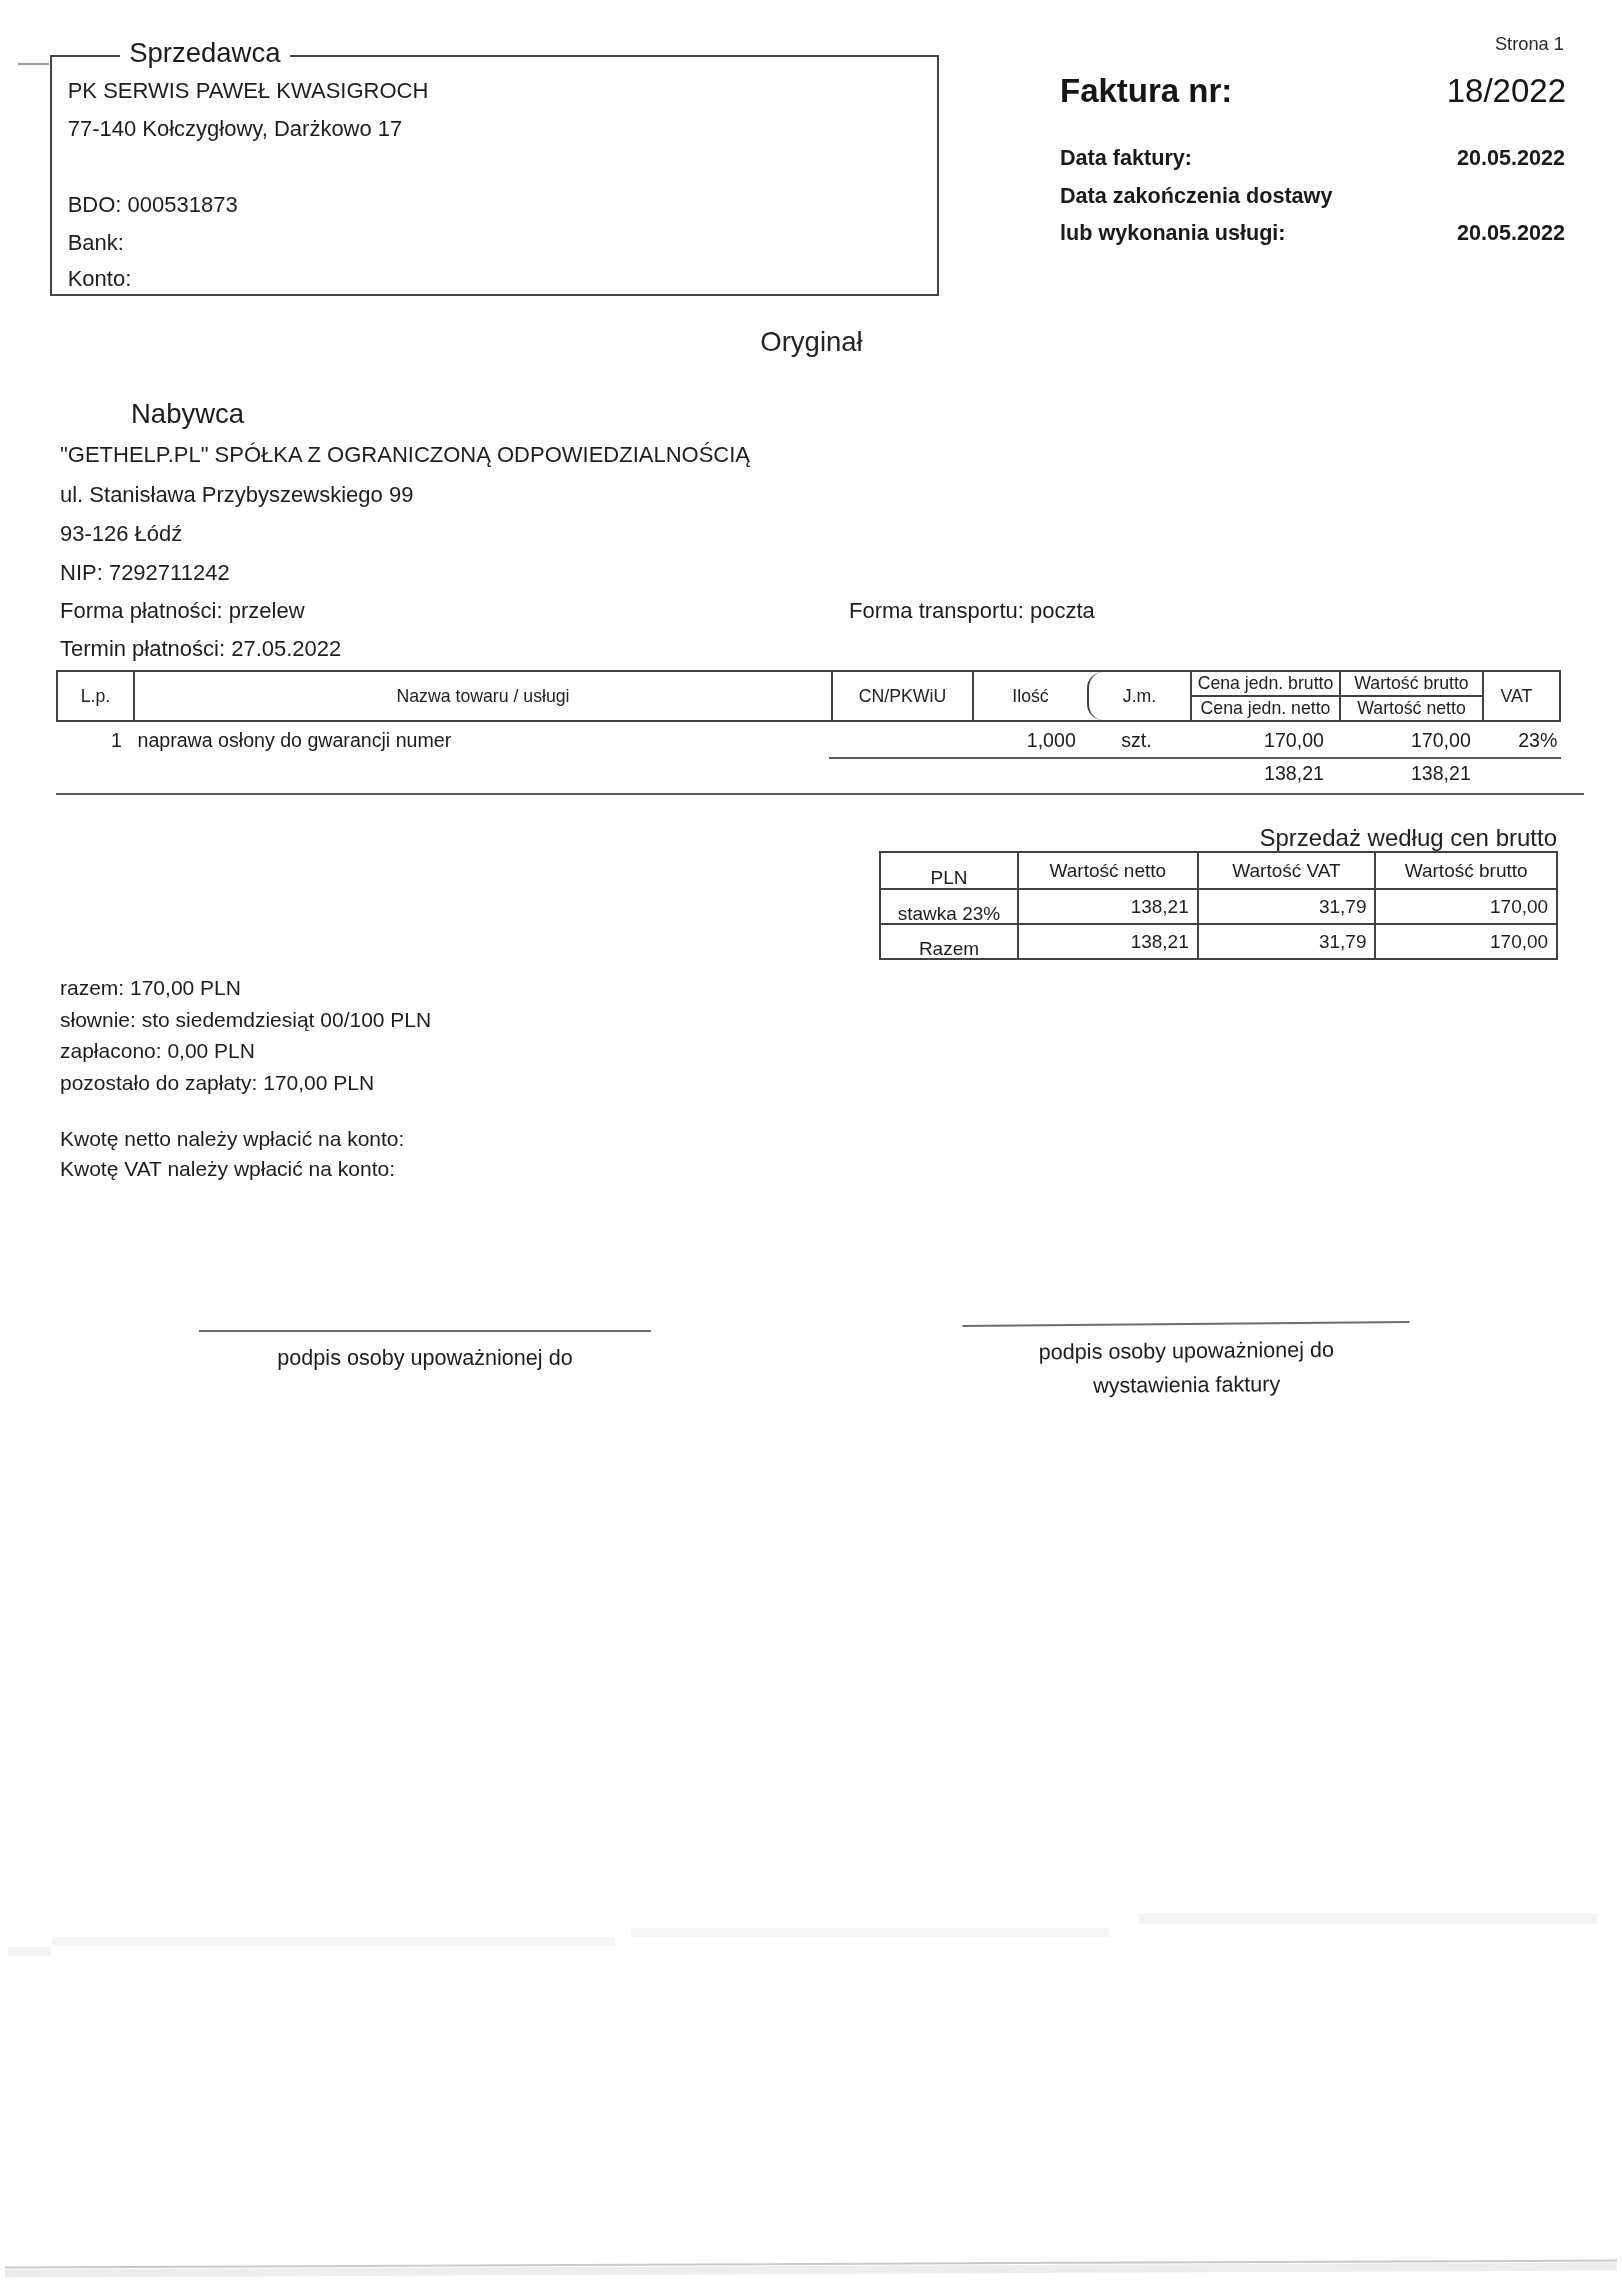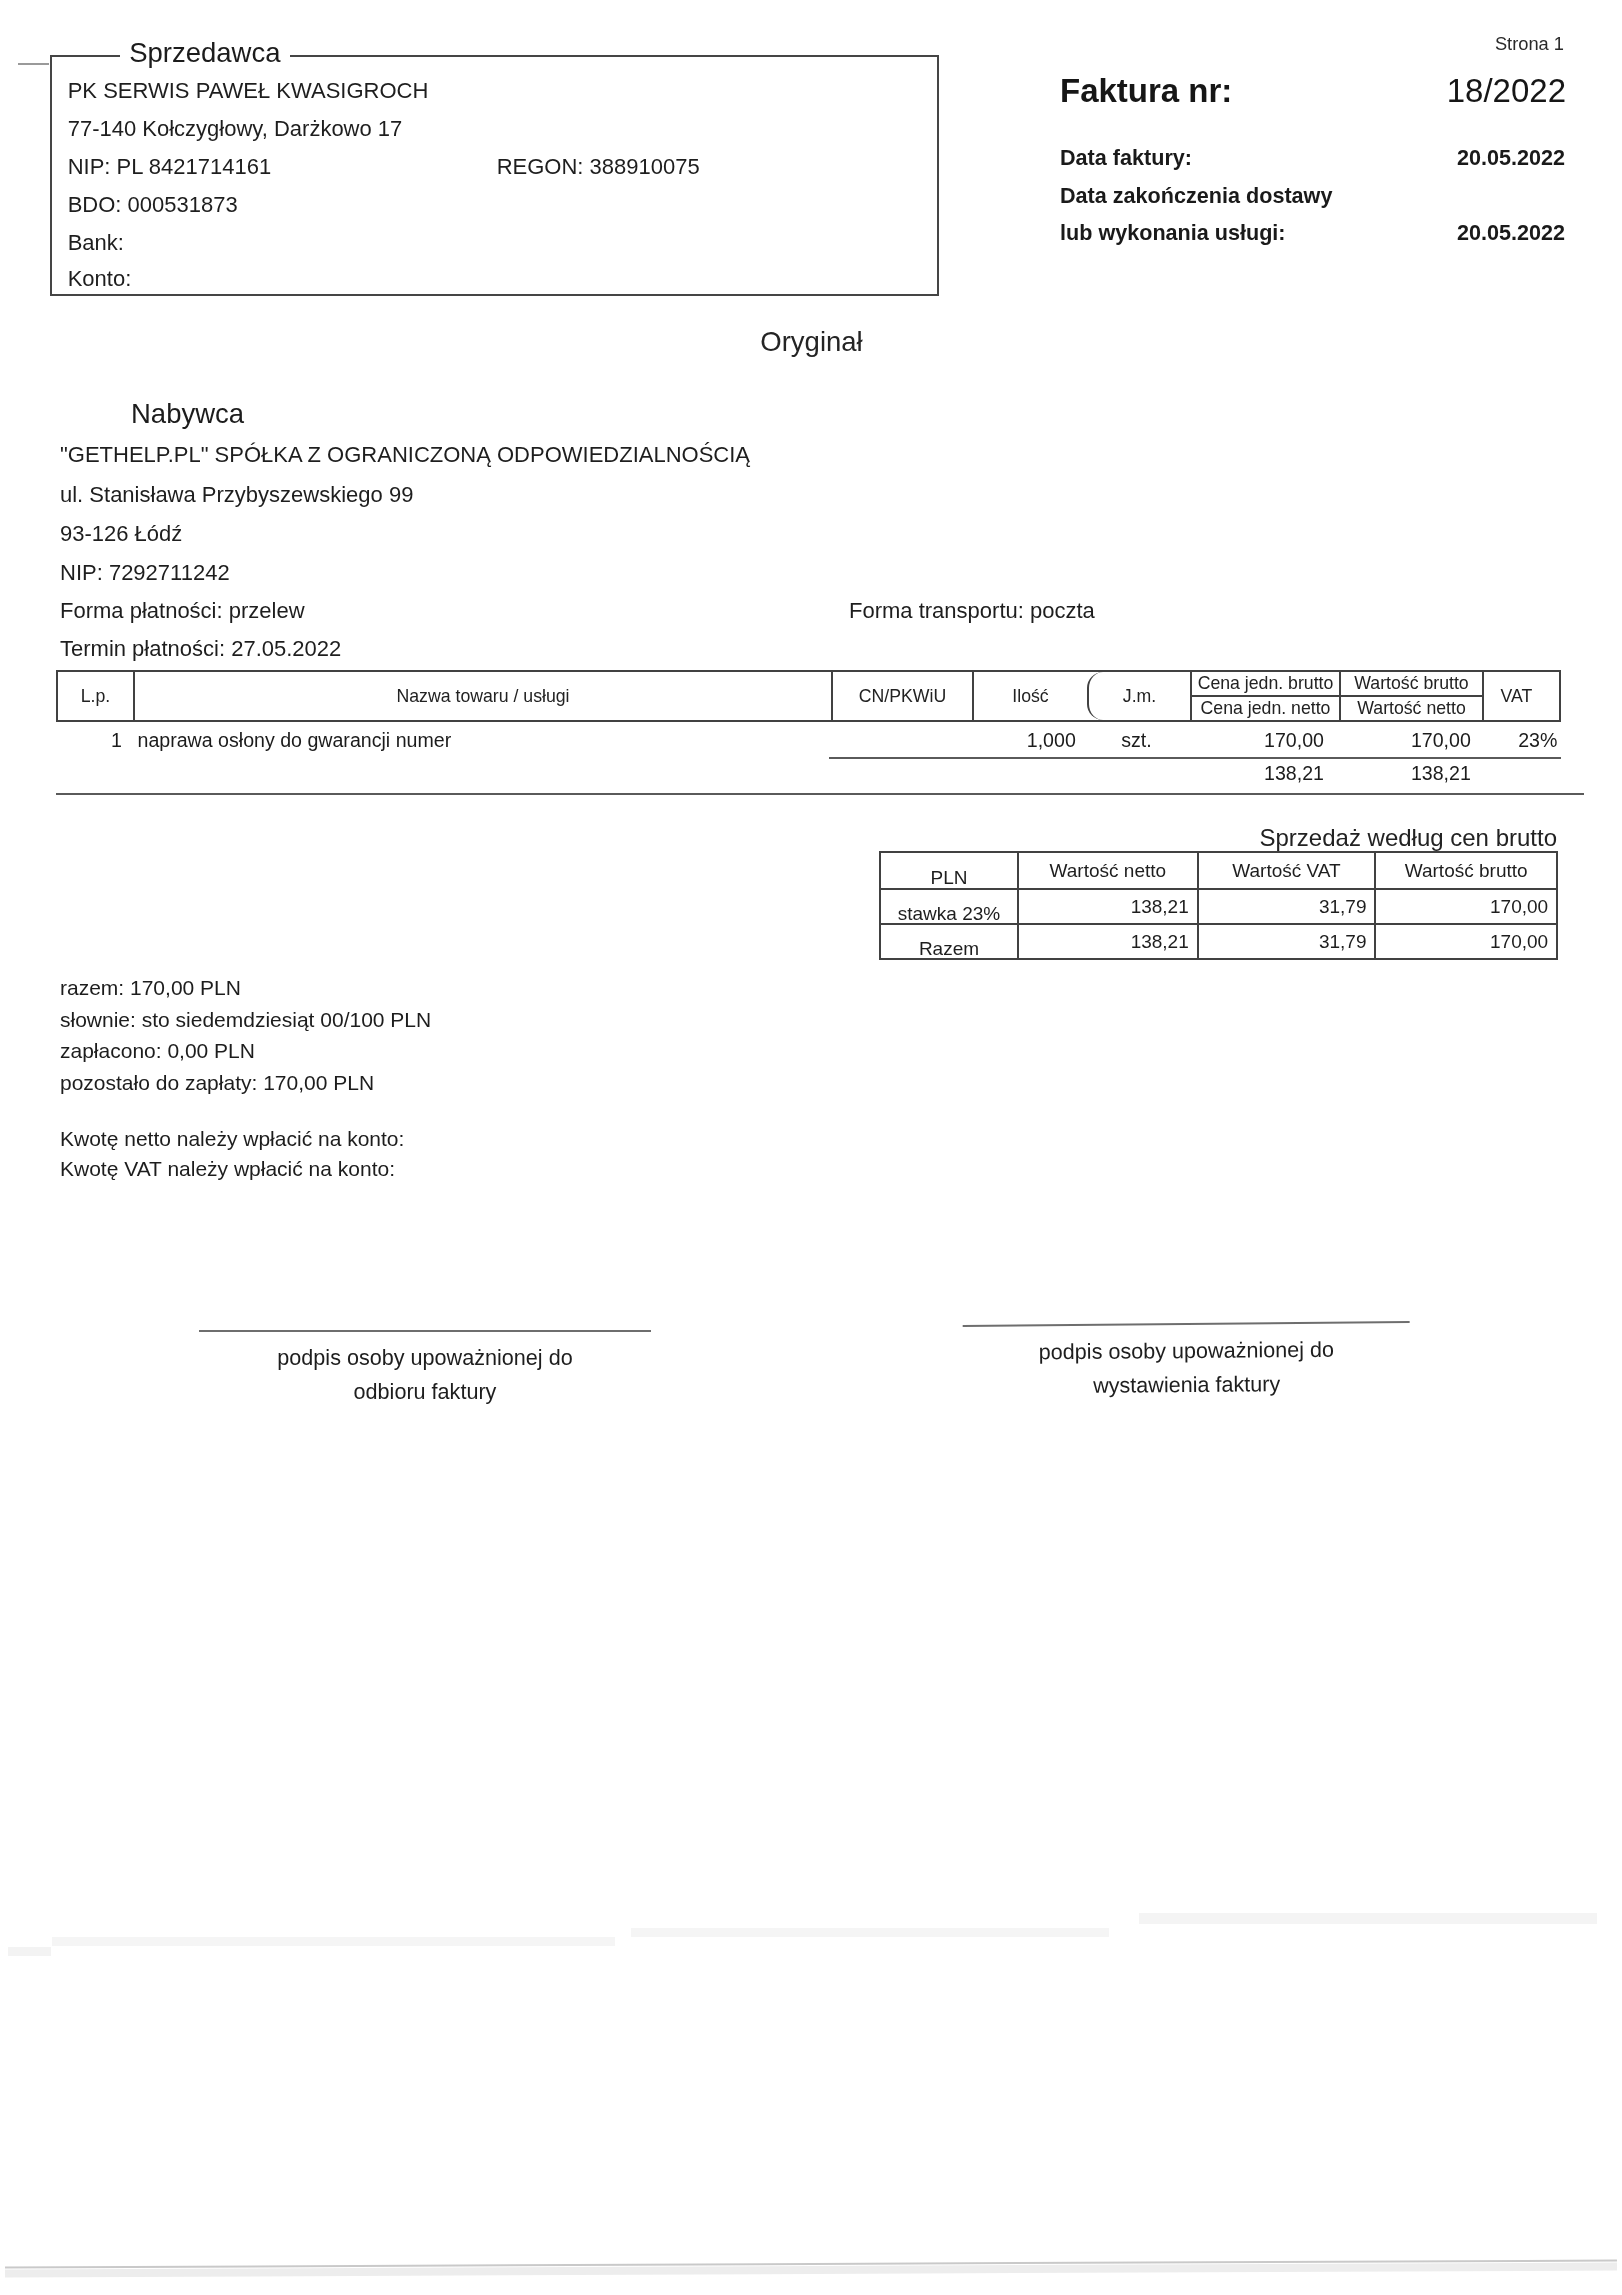--- a/index.html
+++ b/index.html
@@ -85,24 +85,20 @@
 <body>
 
 <div class="page">
 
   <div class="abs edge-dash"></div>
 
   <div class="abs seller-box">
     <div class="seller-legend">Sprzedawca</div>
     <div class="seller-line" style="top:21px;">PK SERWIS PAWEŁ KWASIGROCH</div>
     <div class="seller-line" style="top:59px;">77-140 Kołczygłowy, Darżkowo 17</div>
-    <div class="seller-line" style="top:97px; width:851px;">
-      <span>NIP: PL 8421714161</span>
-      <span class="seller-regon">REGON: 388910075</span>
-    </div>
     <div class="seller-line" style="top:135px;">BDO: 000531873</div>
     <div class="seller-line" style="top:173px;">Bank:</div>
     <div class="seller-line" style="top:209px;">Konto:</div>
   </div>
 
   <div class="abs strona">Strona 1</div>
   <div class="abs fa-title">Faktura nr:</div>
   <div class="abs fa-number">18/2022</div>
 
   <div class="abs lbl-b" style="left:1060px; top:145px;">Data faktury:</div>
@@ -194,21 +190,20 @@
   <div class="abs tot" style="top:1008px;">słownie: sto siedemdziesiąt 00/100 PLN</div>
   <div class="abs tot" style="top:1039px;">zapłacono: 0,00 PLN</div>
   <div class="abs tot" style="top:1071px;">pozostało do zapłaty: 170,00 PLN</div>
 
   <div class="abs tot" style="top:1127px;">Kwotę netto należy wpłacić na konto:</div>
   <div class="abs tot" style="top:1157px;">Kwotę VAT należy wpłacić na konto:</div>
 
   <div class="sig" style="left:199px; top:1330px; width:452px;">
     <div class="sig-line"></div>
     <div class="sig-text">podpis osoby upoważnionej do</div>
-    <div class="sig-text">odbioru faktury</div>
   </div>
 
   <div class="sig" style="left:963px; top:1323px; width:447px; transform:rotate(-0.5deg);">
     <div class="sig-line"></div>
     <div class="sig-text">podpis osoby upoważnionej do</div>
     <div class="sig-text">wystawienia faktury</div>
   </div>
 
   <div class="artifact" style="left:1139px; top:1913px; width:458px; height:10.5px;"></div>
   <div class="artifact" style="left:631px;  top:1928px; width:478px; height:8.5px; background:#f5f5f5;"></div>

